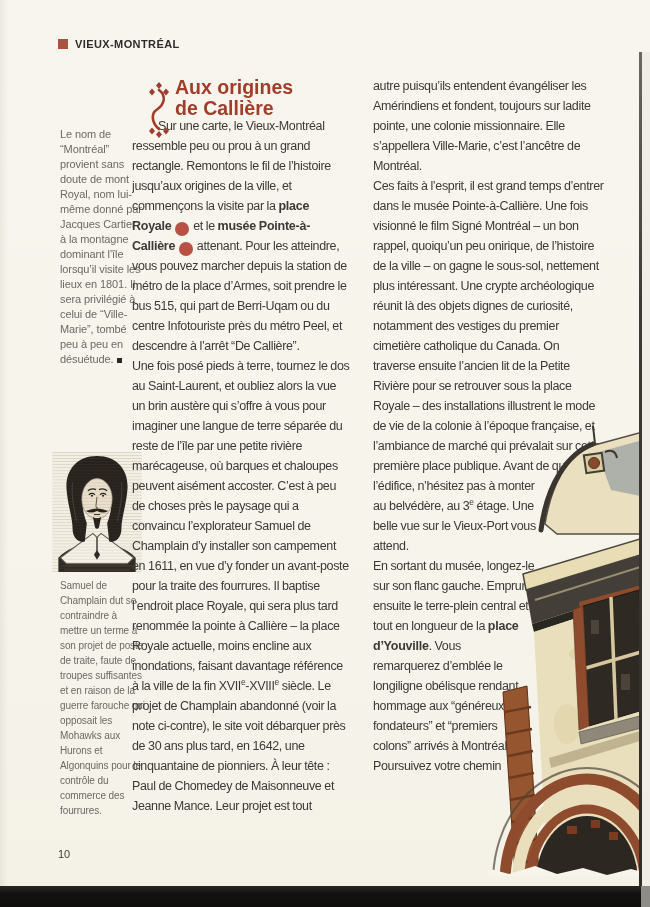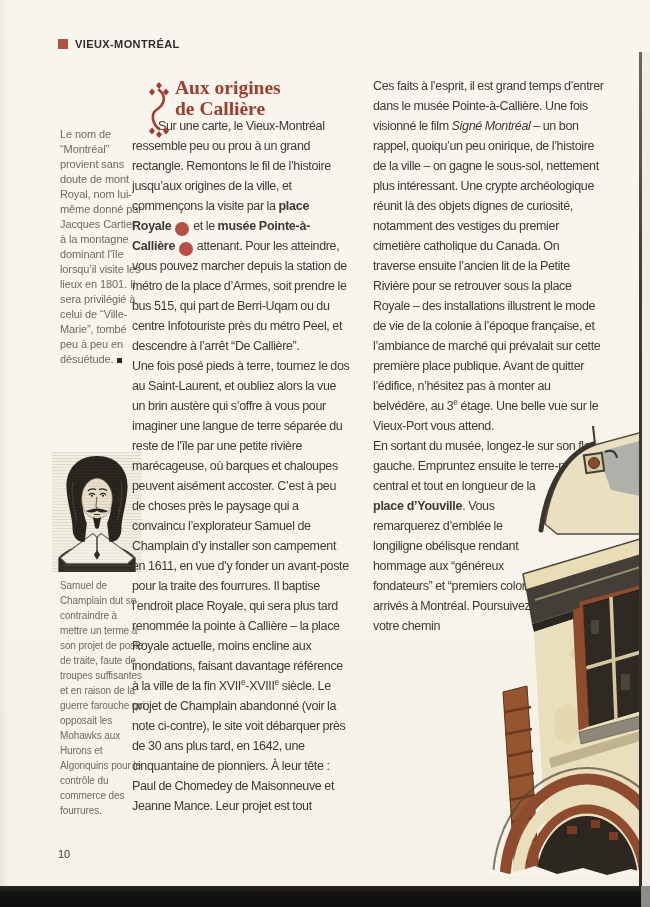--- a/index.html
+++ b/index.html
@@ -34,35 +34,35 @@
   .portrait{position:absolute;left:52px;top:452px;width:90px;height:120px;}
   .portrait svg{display:block;width:100%;height:100%;}
   .portrait-caption{
     position:absolute;left:60px;top:578px;width:86px;
     font-size:10px;line-height:15px;letter-spacing:-.1px;color:var(--margin-ink);
   }
   
   .ornament{position:absolute;left:148px;top:81px;width:22px;height:58px;z-index:2;}
   .title{
     position:absolute;left:175px;top:77px;width:190px;
-    font-family:Liberation Serif, serif;font-weight:700;
+    font-family:Liberation Sans, sans-serif;font-weight:700;
     font-size:19.5px;line-height:21px;color:var(--accent);
   }
   
   .col{position:absolute;overflow:hidden;font-size:12.5px;line-height:20px;
        letter-spacing:-.35px;word-spacing:-.3px;color:var(--ink);}
   .col p{margin:0;}
   .col1{left:132px;top:116px;width:218px;height:764px;}
   .col1 p.indent{text-indent:26px;}
   .col2{left:373px;top:76px;width:232px;height:782px;}
   .spacer-a{float:right;width:1px;height:400px;}
   .excl-b{float:right;clear:right;width:56px;height:140px;}
   .excl-c{float:right;clear:right;width:82px;height:380px;}
   .seg-b{font-weight:700;letter-spacing:-.25px;}
-  .seg-i{font-style:italic;margin-top:22px;}
+  .seg-i{margin-top:22px;}
   sup.seg-sup{font-size:8.5px;line-height:0;vertical-align:super;}
   .seg-badge{
     display:inline-block;width:14px;height:14px;border-radius:50%;
     background:var(--badge);color:#fff;font-size:9.5px;font-weight:700;
     line-height:14px;text-align:center;vertical-align:-2px;letter-spacing:0;
     margin:0 1px;
   }
   
   .building{position:absolute;left:487px;top:424px;width:163px;height:452px;z-index:1;}
   .building svg{display:block;width:100%;height:100%;}
@@ -144,20 +144,21 @@
 
   <section class="col col1">
     <p class="indent"><span>Sur une carte, le Vieux-Montréal ressemble peu ou prou à un grand rectangle. Remontons le fil de l’histoire jusqu’aux origines de la ville, et commençons la visite par la </span><span class="seg-b">place Royale</span><span> </span><span class="seg-badge">1</span><span> et le </span><span class="seg-b">musée Pointe-à-Callière</span><span> </span><span class="seg-badge">2</span><span> attenant. Pour les atteindre, vous pouvez marcher depuis la station de métro de la place d’Armes, soit prendre le bus 515, qui part de Berri-Uqam ou du centre Infotouriste près du métro Peel, et descendre à l’arrêt “De Callière”.</span></p>
     <p><span>Une fois posé pieds à terre, tournez le dos au Saint-Laurent, et oubliez alors la vue un brin austère qui s’offre à vous pour imaginer une langue de terre séparée du reste de l’île par une petite rivière marécageuse, où barques et chaloupes peuvent aisément accoster. C’est à peu de choses près le paysage qui a convaincu l’explorateur Samuel de Champlain d’y installer son campement en 1611, en vue d’y fonder un avant-poste pour la traite des fourrures. Il baptise l’endroit place Royale, qui sera plus tard renommée la pointe à Callière – la place Royale actuelle, moins encline aux inondations, faisant davantage référence à la ville de la fin XVII</span><sup class="seg-sup">e</sup><span>-XVIII</span><sup class="seg-sup">e</sup><span> siècle. Le projet de Champlain abandonné (voir la note ci-contre), le site voit débarquer près de 30 ans plus tard, en 1642, une cinquantaine de pionniers. À leur tête : Paul de Chomedey de Maisonneuve et Jeanne Mance. Leur projet est tout</span></p>
   </section>
 
   <section class="col col2">
     <div class="spacer-a"></div>
     <div class="excl-b"></div>
     <div class="excl-c"></div>
+    <p>autre puisqu’ils entendent évangéliser les Amérindiens et fondent, toujours sur ladite pointe, une colonie missionnaire. Elle s’appellera Ville-Marie, c’est l’ancêtre de Montréal.</p>
     <p><span>Ces faits à l’esprit, il est grand temps d’entrer dans le musée Pointe-à-Callière. Une fois visionné le film </span><span class="seg-i">Signé Montréal</span><span> – un bon rappel, quoiqu’un peu onirique, de l’histoire de la ville – on gagne le sous-sol, nettement plus intéressant. Une crypte archéologique réunit là des objets dignes de curiosité, notamment des vestiges du premier cimetière catholique du Canada. On traverse ensuite l’ancien lit de la Petite Rivière pour se retrouver sous la place Royale – des installations illustrent le mode de vie de la colonie à l’époque française, et l’ambiance de marché qui prévalait sur cette première place publique. Avant de quitter l’édifice, n’hésitez pas à monter au belvédère, au 3</span><sup class="seg-sup">e</sup><span> étage. Une belle vue sur le Vieux-Port vous attend.</span></p>
     <p><span>En sortant du musée, longez-le sur son flanc gauche. Empruntez ensuite le terre-plein central et tout en longueur de la </span><span class="seg-b">place d’Youville</span><span>. Vous remarquerez d’emblée le longiligne obélisque rendant hommage aux “généreux fondateurs” et “premiers colons” arrivés à Montréal. Poursuivez votre chemin</span></p>
   </section>
 
   <figure class="building">
     <svg viewBox="0 0 163 452">
 
       <path d="M58,100 C64,62 80,32 104,22 L163,6 L163,110 L70,110 Z" fill="#eadfbf" stroke="#544d44" stroke-width="1.5"></path>
       <path d="M112,28 L163,14 L163,74 L124,66 C118,50 114,38 112,28 Z" fill="#99a1a3" opacity="0.75"></path>
       <path d="M54,106 C60,60 80,30 106,20" stroke="#3a352f" stroke-width="5" fill="none" stroke-linecap="round"></path>

